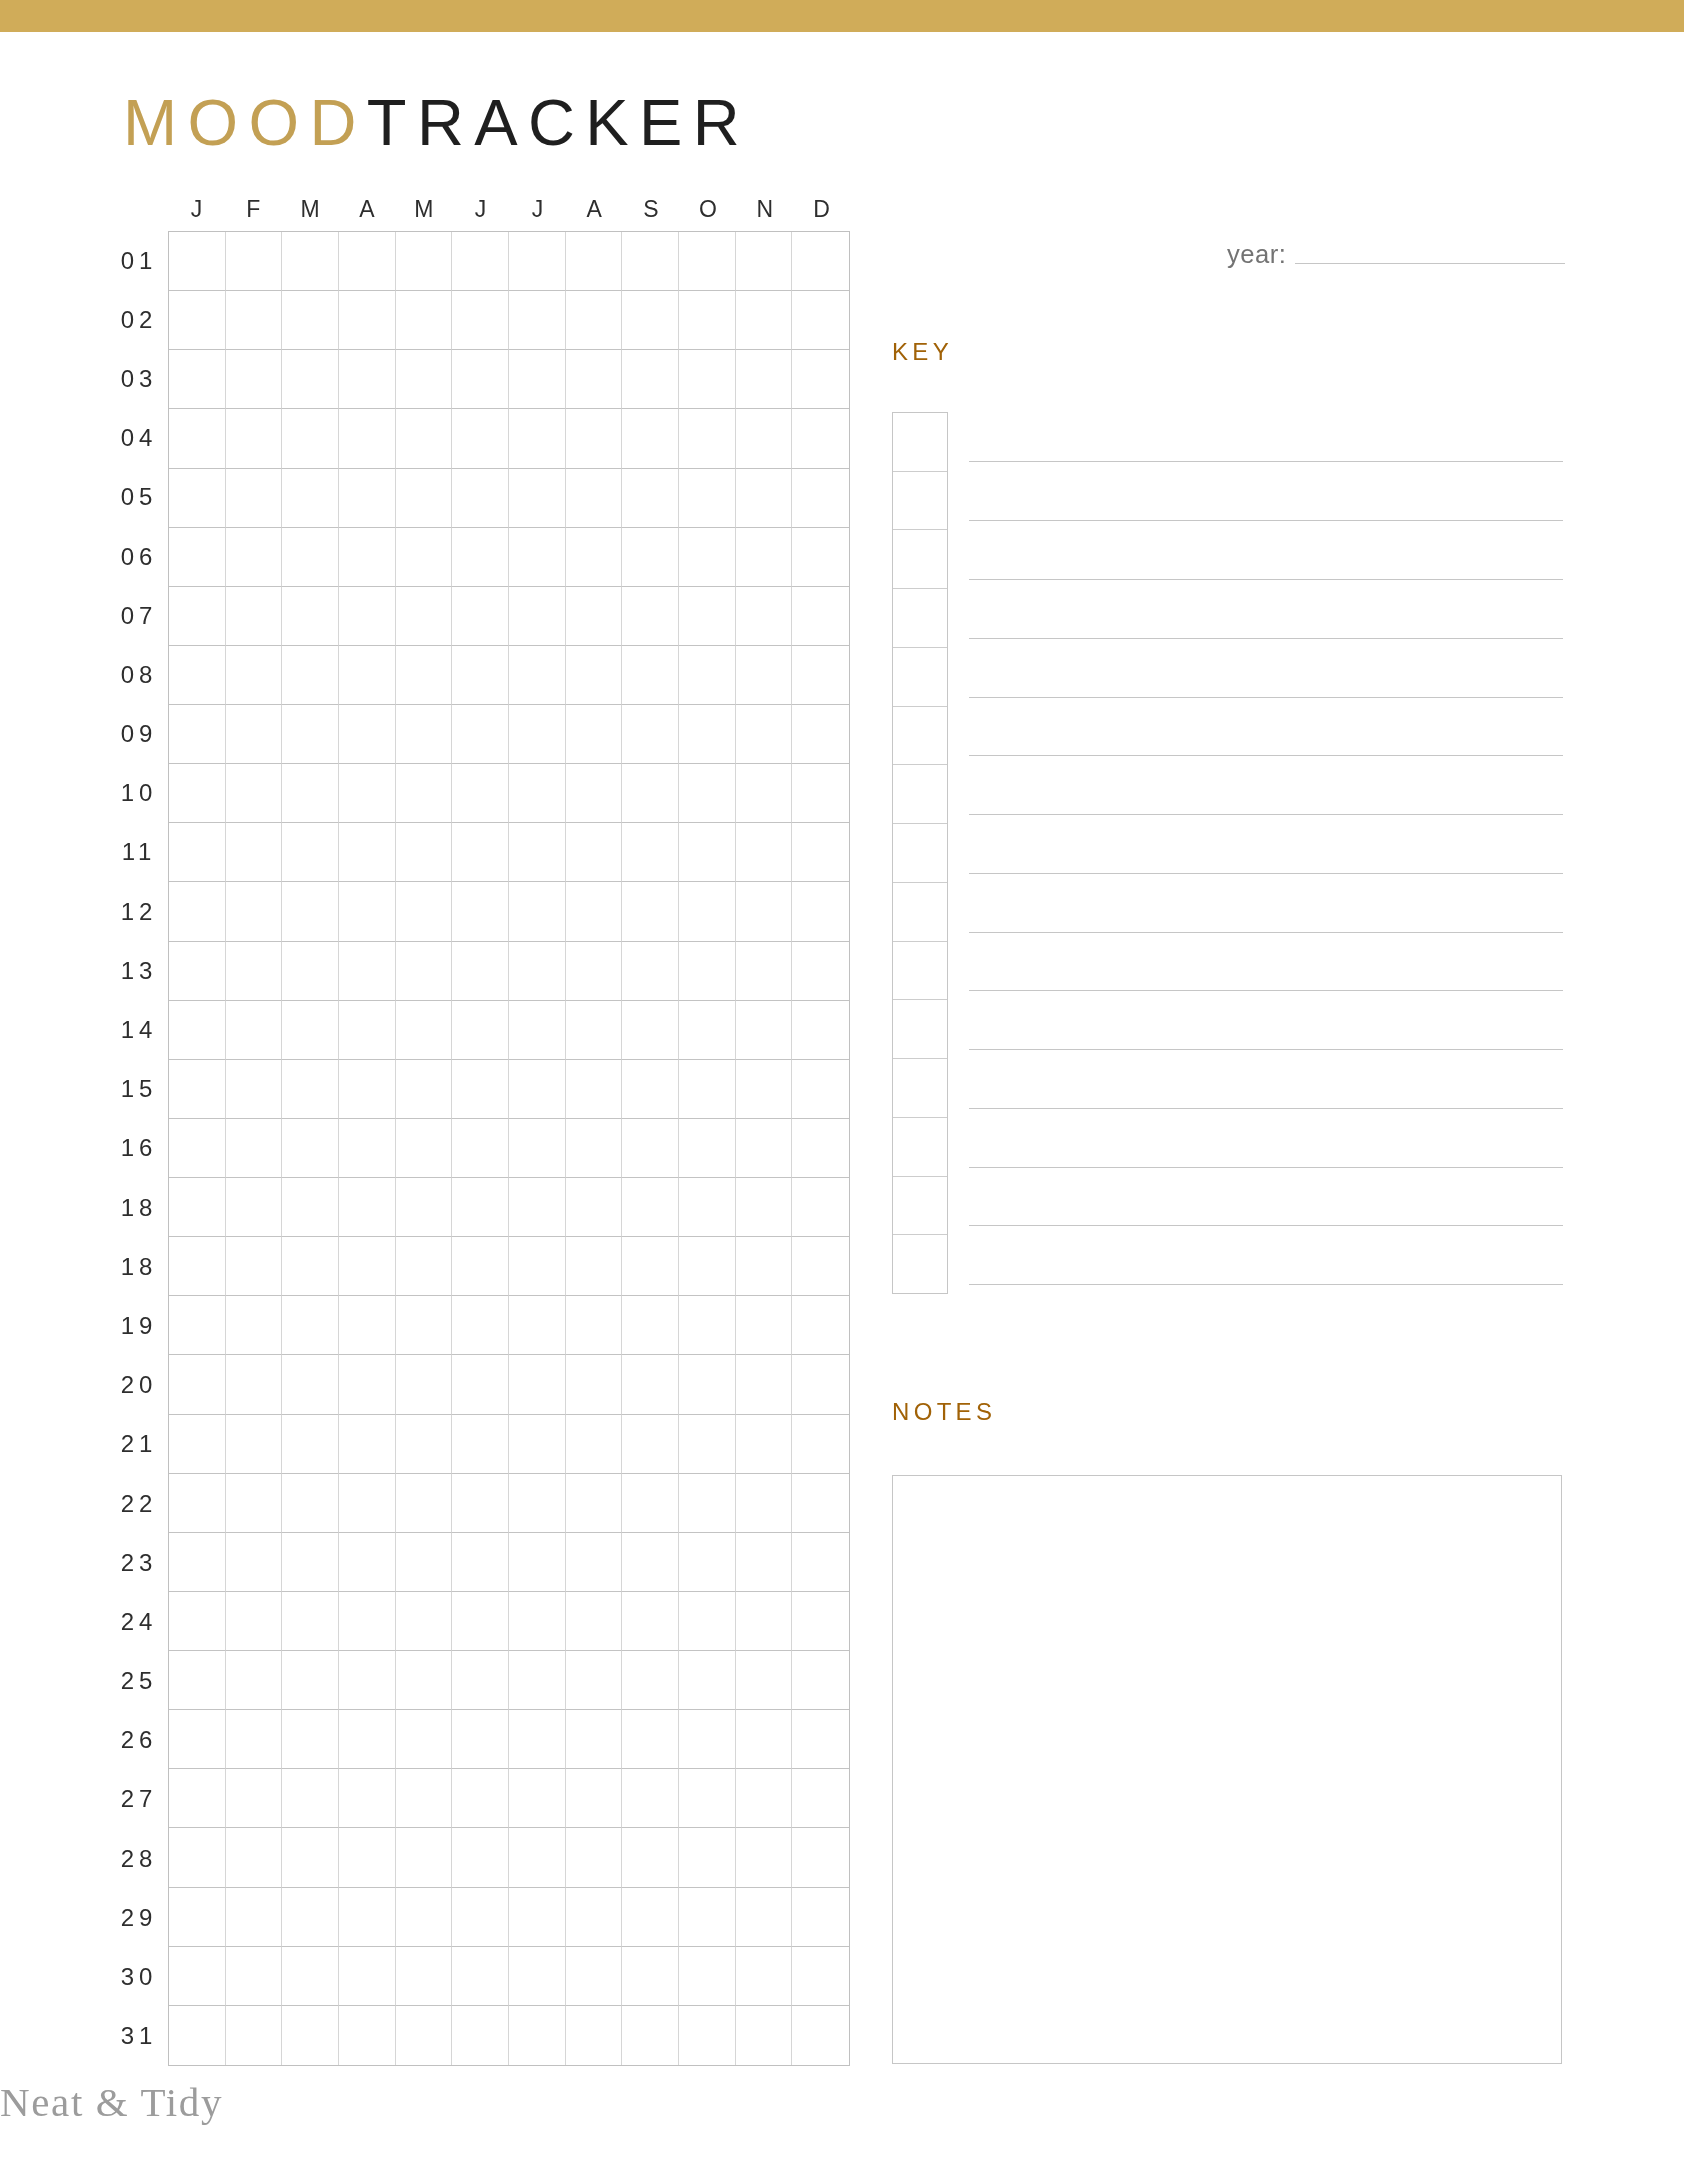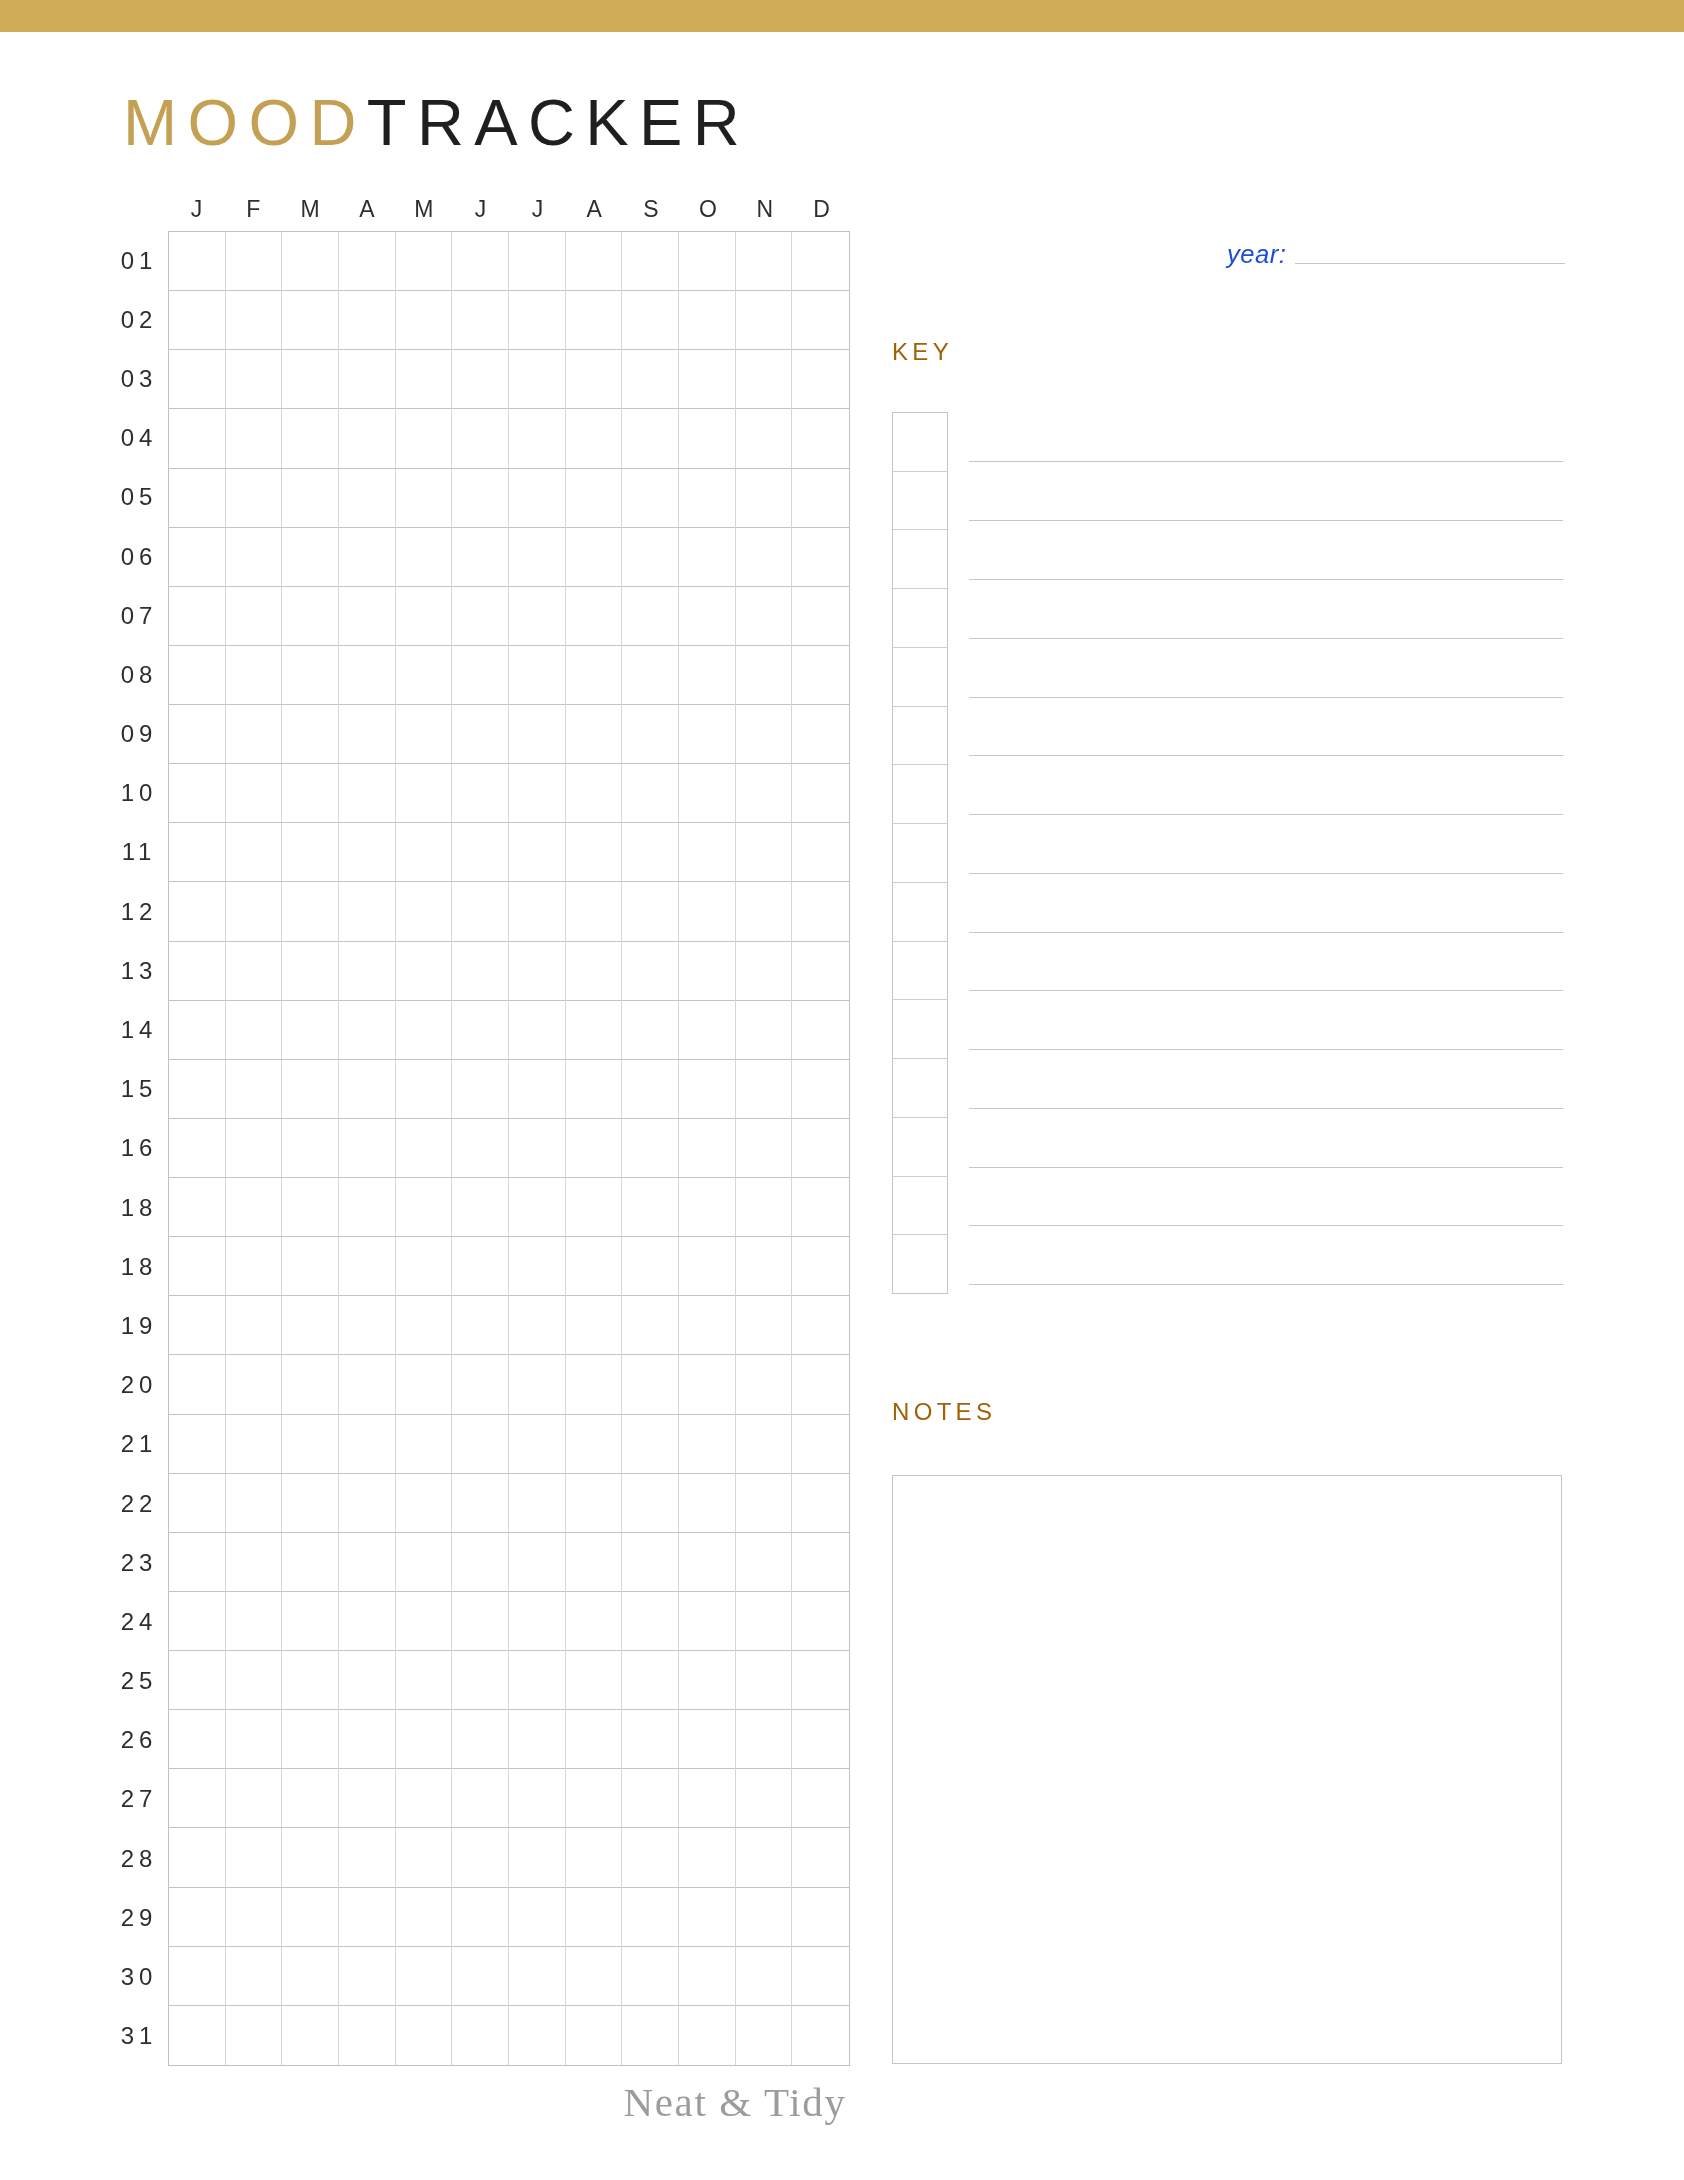--- a/index.html
+++ b/index.html
@@ -57,21 +57,21 @@
     background:#ffffff;
   }
   .cell{
     border-right:0.9px solid var(--grid-v);
     border-bottom:0.9px solid var(--grid-h);
   }
   .cell.lastcol{border-right:none;}
   .cell.lastrow{border-bottom:none;}
   .year-label{
     position:absolute;left:1227px;top:242px;
-    font-size:25.6px;line-height:1;color:#1d4ed8;letter-spacing:0.02em;font-style:italic;
+    font-size:25.6px;line-height:1;color:#737373;letter-spacing:0.02em;
   }
   .year-line{
     position:absolute;left:1295px;top:263px;width:270px;height:1.3px;
     background:var(--rule);
   }
   .section-label{
     position:absolute;font-size:24px;line-height:1;font-weight:300;
     letter-spacing:0.18em;color:#a16207;white-space:nowrap;
   }
   .key-label{left:892px;top:340px;}
@@ -92,21 +92,21 @@
     position:absolute;left:0;width:594px;height:1.3px;
     background:var(--rule);
   }
   .notes-box{
     position:absolute;left:892px;top:1475px;width:670px;height:589px;
     box-sizing:border-box;border:1.3px solid var(--rule);
     background:#ffffff;
   }
   .footer-brand{
     position:absolute;left:0;top:2082px;width:1470px;
-    text-align:center;font-family:"Liberation Serif", serif;
+    text-align:left;font-family:"Liberation Serif", serif;
     font-size:41px;line-height:1;color:var(--brand);letter-spacing:0.04em;
   }
   .footer-url{
     position:absolute;left:0;top:2122px;width:1685px;
     text-align:center;font-size:17px;line-height:1;
     font-weight:300;color:var(--url);letter-spacing:0.03em;
   }
 </style>
 </head>
 <body>

